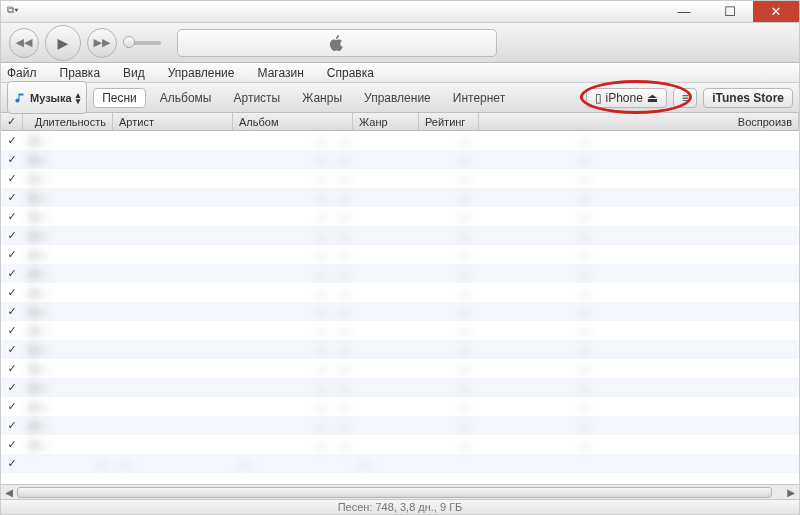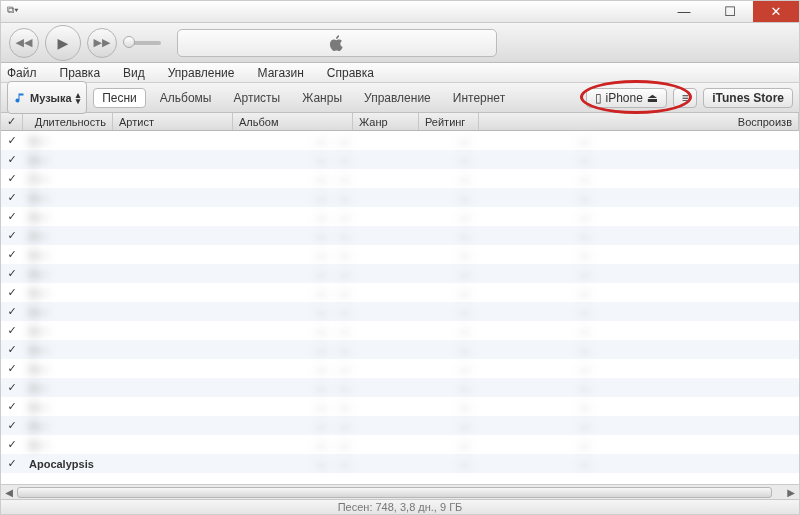--- a/index.html
+++ b/index.html
@@ -301,21 +301,20 @@
       <div class="cell ck-cell">✓</div>
       <div class="cell c-name blur">A—</div>
       <div class="cell c-dur blur">—</div>
       <div class="cell c-art blur">—</div>
       <div class="cell c-alb blur">—</div>
       <div class="cell c-gen blur">—</div>
       <div class="cell c-rat"></div>
     </div>
     <div class="row alt">
       <div class="cell ck-cell">✓</div>
-      <div class="cell c-name">Apocalypsis</div>
       <div class="cell c-dur blur">—</div>
       <div class="cell c-art blur">—</div>
       <div class="cell c-alb blur">—</div>
       <div class="cell c-gen blur">—</div>
       <div class="cell c-rat"></div>
     </div>
   </div>
 
 <div class="hscroll">
   <div class="arrow">◀</div>

